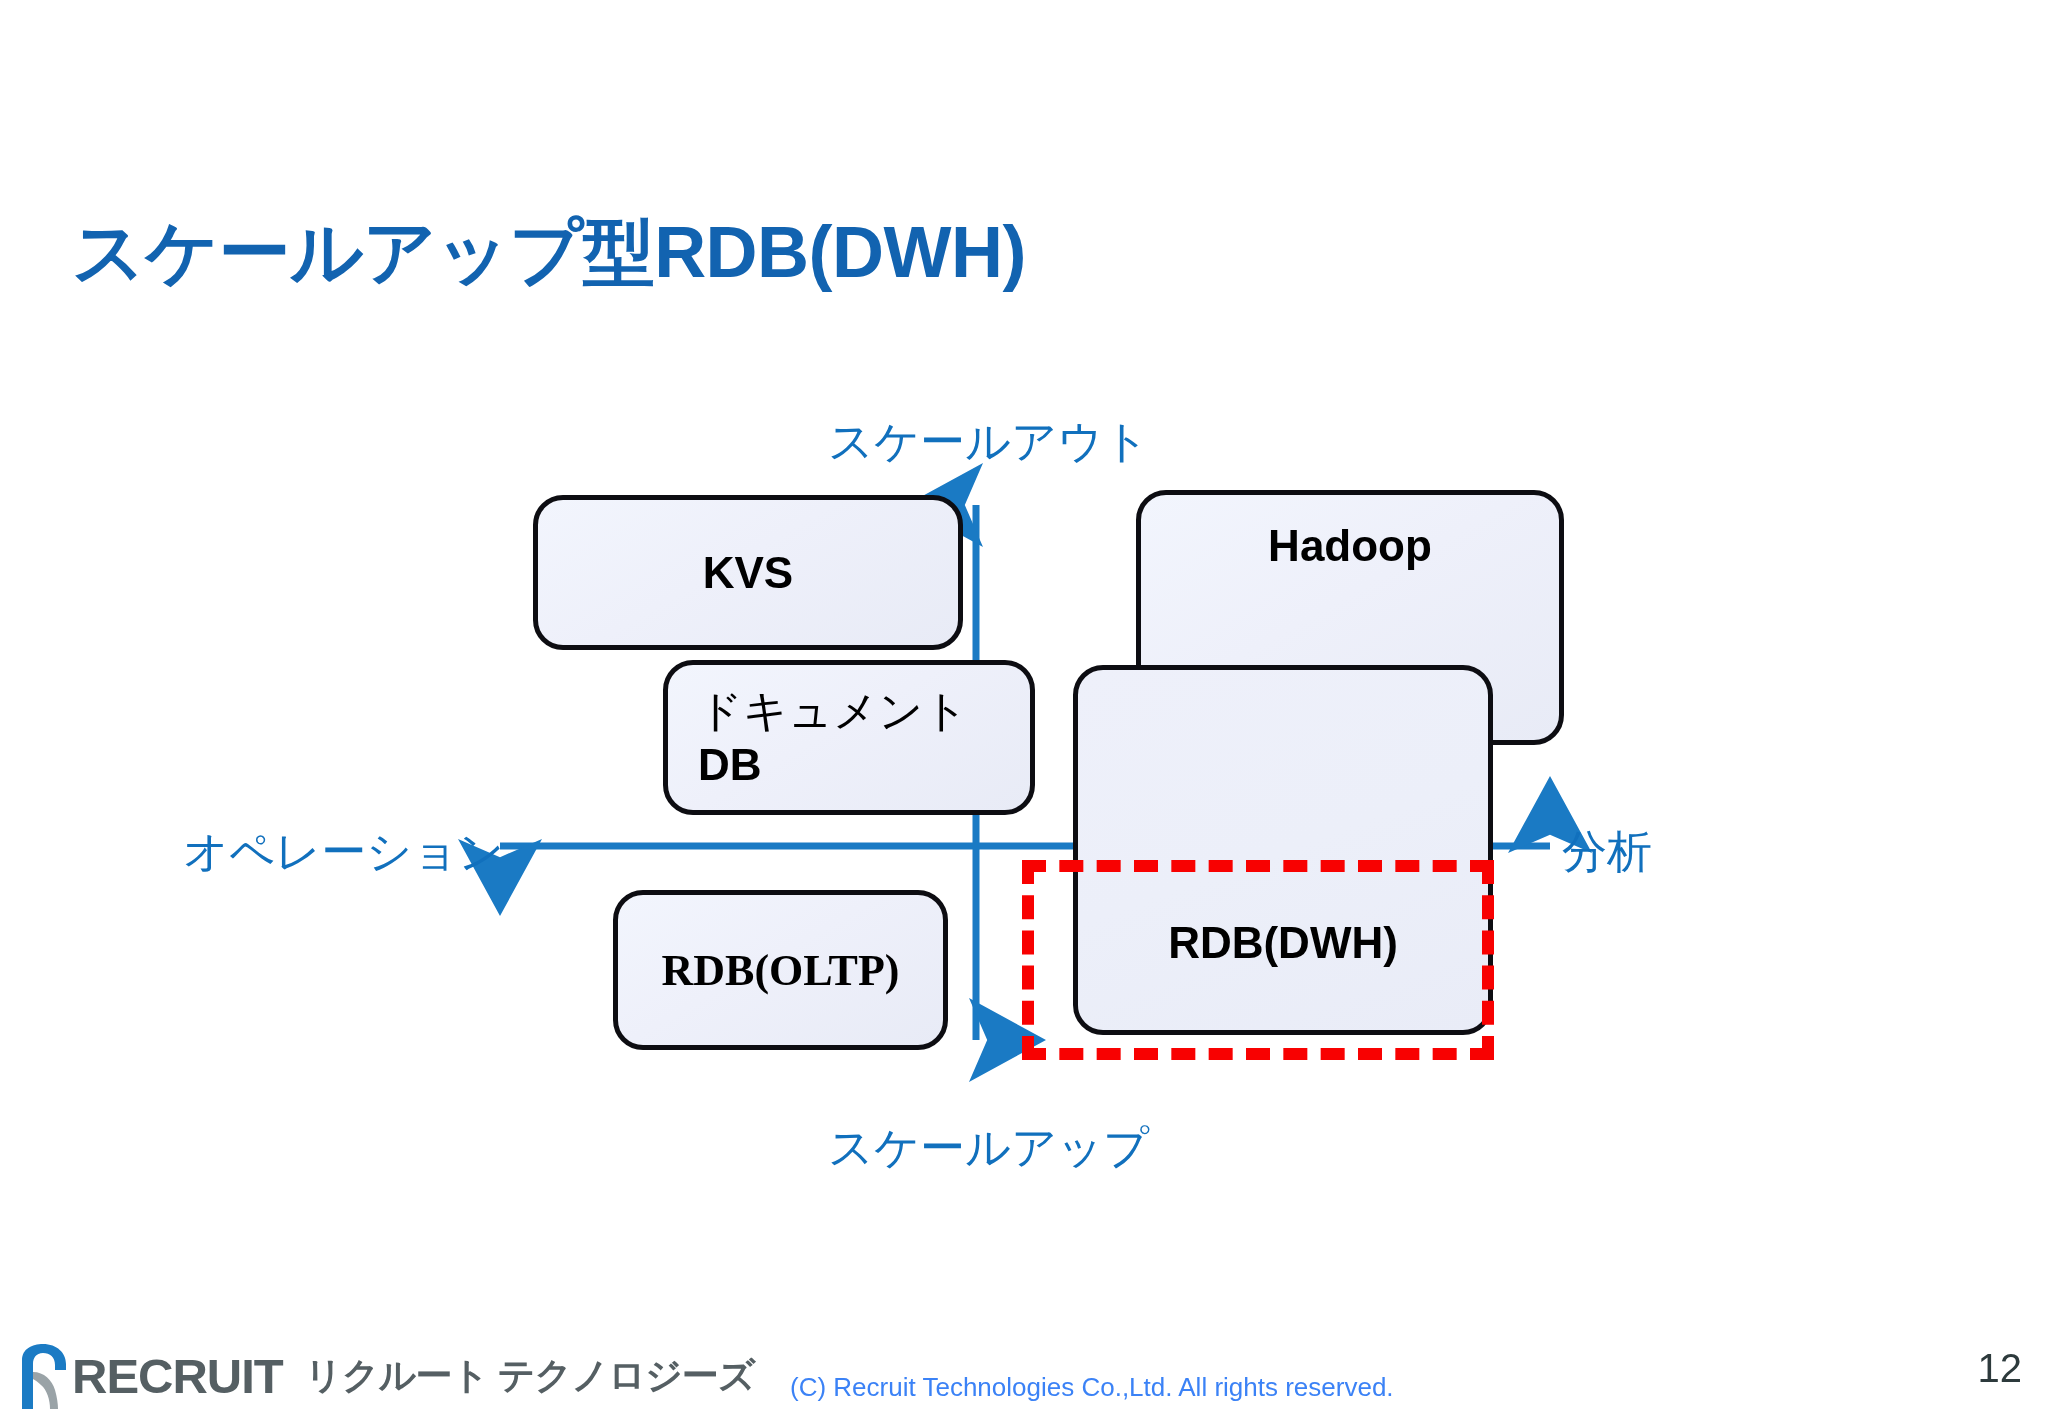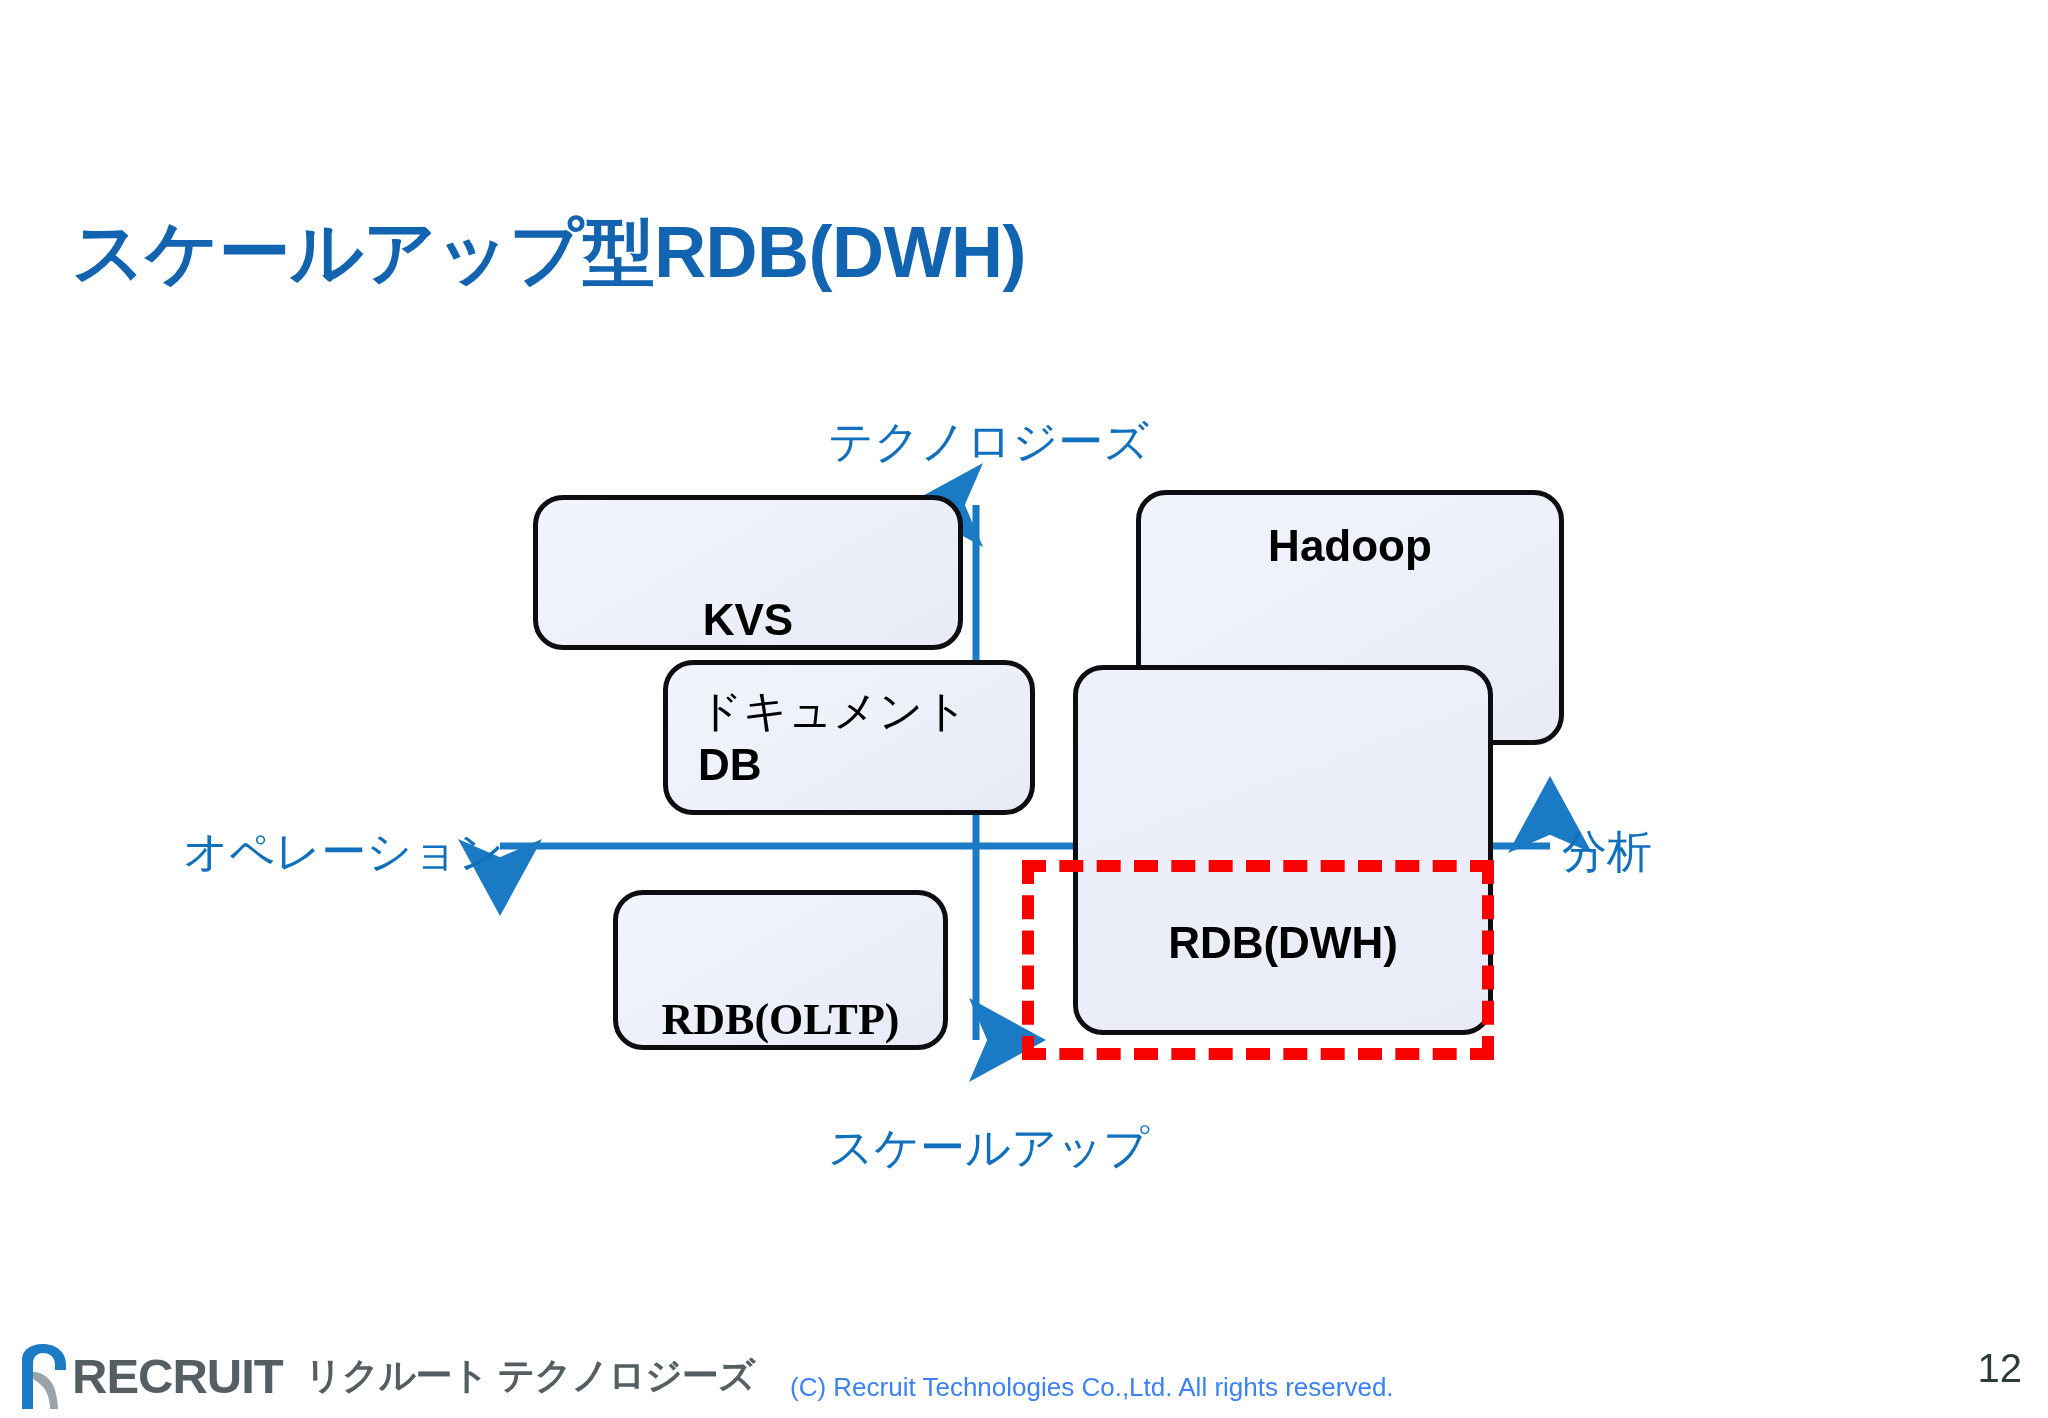--- a/index.html
+++ b/index.html
@@ -55,21 +55,21 @@
   #label-operation { left: 183px; top: 822px; }
   #label-analysis  { left: 1562px; top: 822px; }
 
   
   .node {
     position: absolute;
     border: 5px solid #0d0d12;
     border-radius: 30px;
     background: linear-gradient(150deg, #f2f5fd 0%, #eef0fa 45%, #e8ebf6 100%);
     display: flex;
-    align-items: flex-end;
+    align-items: center;
     color: #000000;
     font-weight: bold;
     font-size: 44px;
   }
   .node .node-label { width: 100%; }
 
   #node-kvs {
     left: 533px; top: 495px;
     width: 430px; height: 155px;
     justify-content: center;
@@ -201,21 +201,21 @@
 
       <line x1="976" y1="846" x2="976" y2="505" stroke="#1a7ac4" stroke-width="7" marker-end="url(#ah-up)"></line>
 
       <line x1="976" y1="846" x2="976" y2="1040" stroke="#1a7ac4" stroke-width="7" marker-end="url(#ah-down)"></line>
 
       <line x1="976" y1="846" x2="500" y2="846" stroke="#1a7ac4" stroke-width="7" marker-end="url(#ah-left)"></line>
 
       <line x1="976" y1="846" x2="1550" y2="846" stroke="#1a7ac4" stroke-width="7" marker-end="url(#ah-right)"></line>
     </svg>
 
-    <div class="axis-label" id="label-scaleout">テクノロジーズ</div>
+    <div class="axis-label" id="label-scaleout">スケールアウト</div>
     <div class="axis-label" id="label-scaleup">スケールアップ</div>
     <div class="axis-label" id="label-operation">オペレーション</div>
     <div class="axis-label" id="label-analysis">分析</div>
 
     <div class="node" id="node-hadoop">
       <span class="node-label">Hadoop</span>
     </div>
 
     <div class="node" id="node-rdbdwh">
       <span class="node-label">RDB(DWH)</span>

